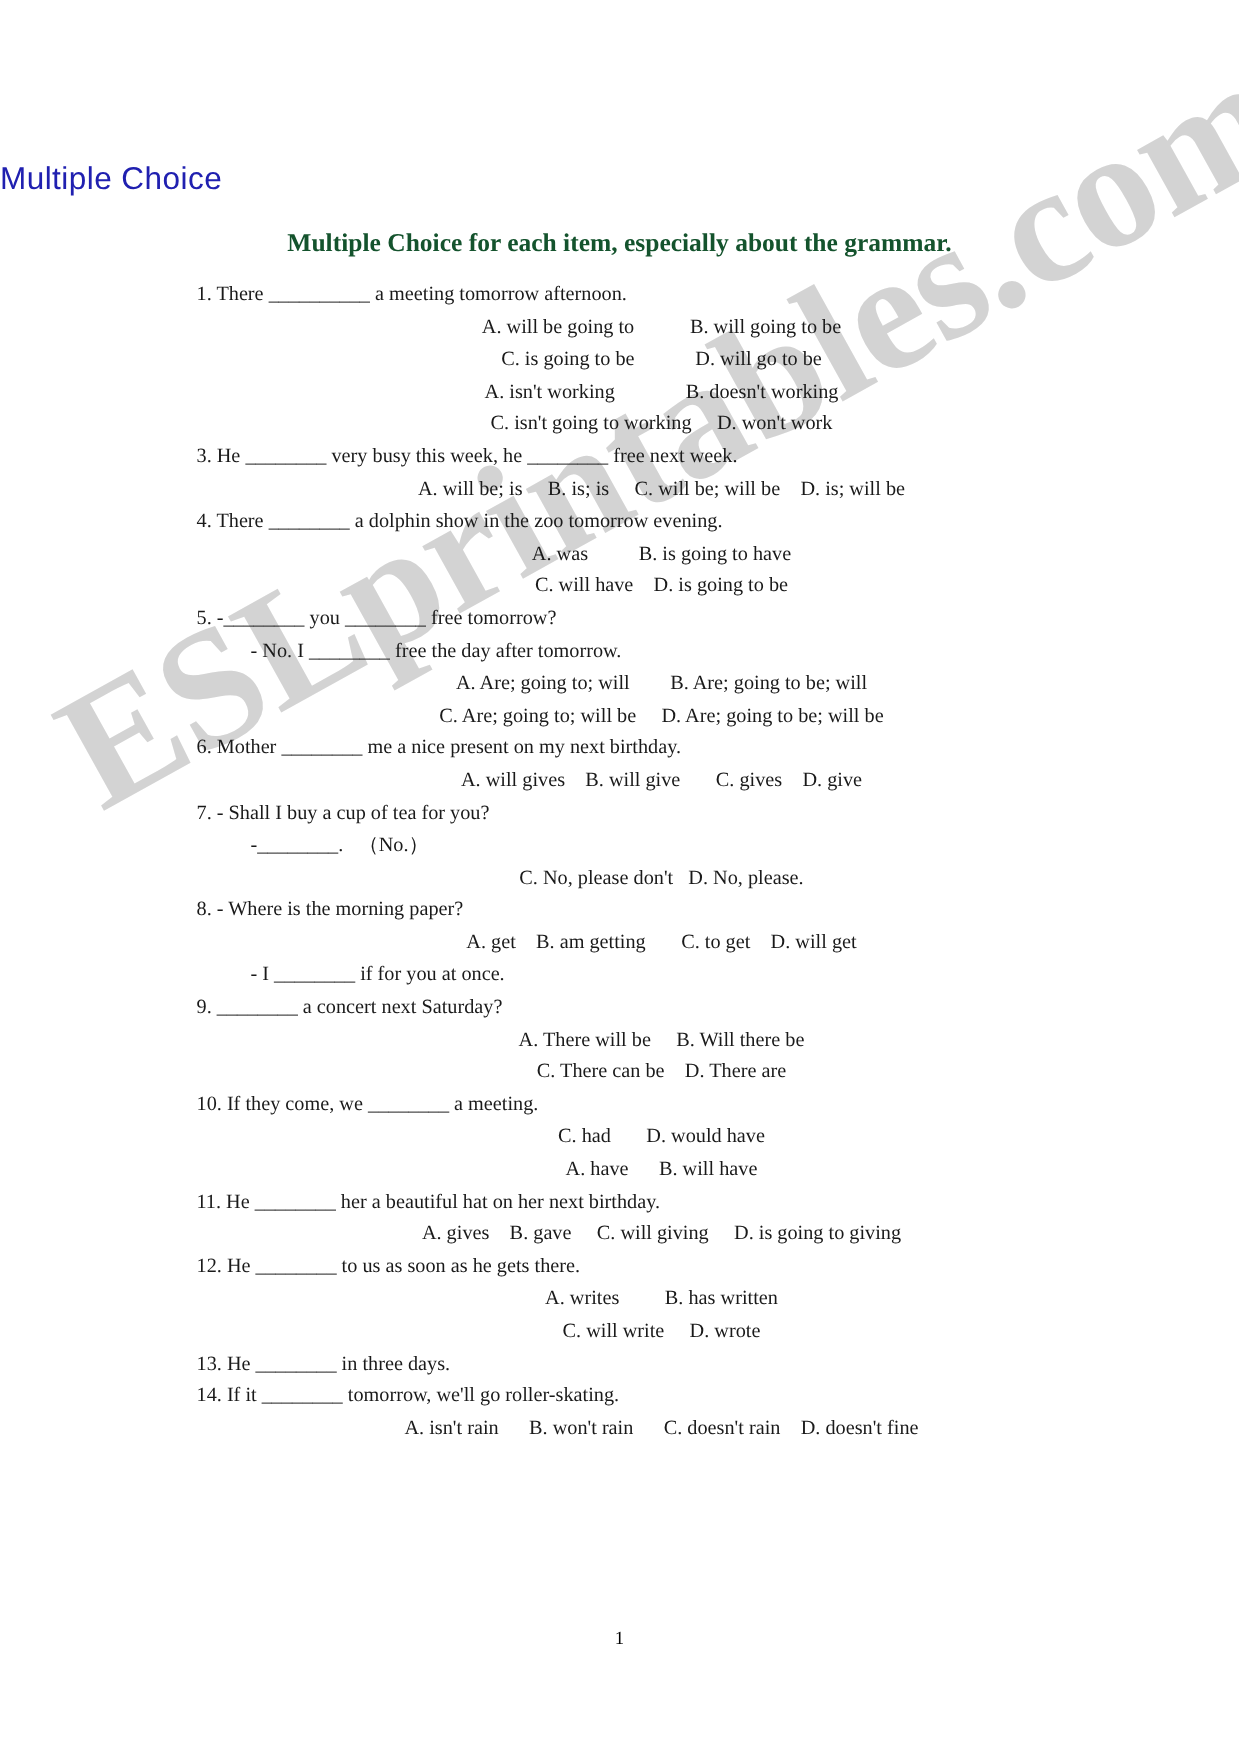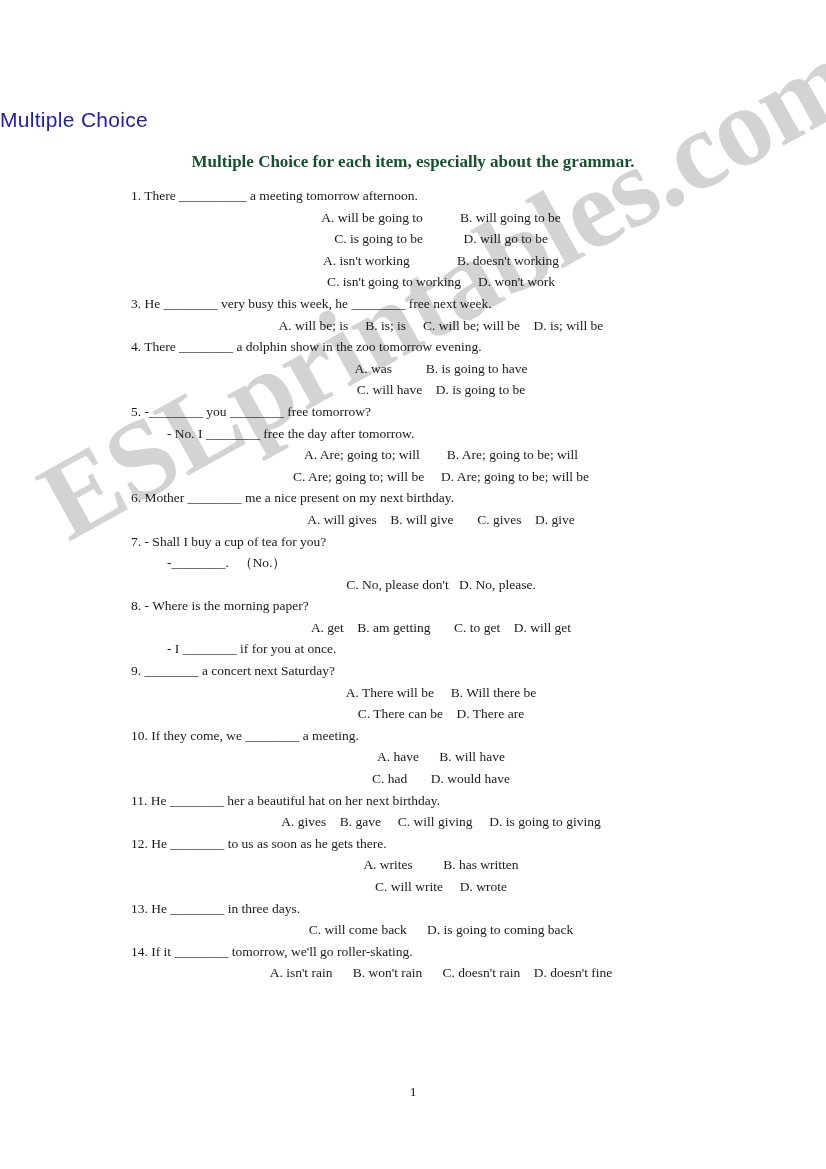--- a/index.html
+++ b/index.html
@@ -140,29 +140,28 @@
         <div class="line indent1">7. - Shall I buy a cup of tea for you?</div>
         <div class="line indent3">-________.   （No.）</div>
         <div class="line indent2">C. No, please don't   D. No, please.</div>
         <div class="line indent1">8. - Where is the morning paper?</div>
         <div class="line indent2">A. get    B. am getting       C. to get    D. will get</div>
         <div class="line indent3">- I ________ if for you at once.</div>
         <div class="line indent1">9. ________ a concert next Saturday?</div>
         <div class="line indent2">A. There will be     B. Will there be</div>
         <div class="line indent2">C. There can be    D. There are</div>
         <div class="line indent1">10. If they come, we ________ a meeting.</div>
+        <div class="line indent2">C. had       D. would have</div>
         <div class="line indent2">A. have      B. will have</div>
-        <div class="line indent2">C. had       D. would have</div>
         <div class="line indent1">11. He ________ her a beautiful hat on her next birthday.</div>
         <div class="line indent2">A. gives    B. gave     C. will giving     D. is going to giving</div>
         <div class="line indent1">12. He ________ to us as soon as he gets there.</div>
         <div class="line indent2">A. writes         B. has written</div>
         <div class="line indent2">C. will write     D. wrote</div>
         <div class="line indent1">13. He ________ in three days.</div>
-        <div class="line indent2">C. will come back      D. is going to coming back</div>
         <div class="line indent1">14. If it ________ tomorrow, we'll go roller-skating.</div>
         <div class="line indent2">A. isn't rain      B. won't rain      C. doesn't rain    D. doesn't fine</div>
       </div>
 
     <div class="page-number">1</div>
   </div>
 
 </div>
 
 </body></html>

